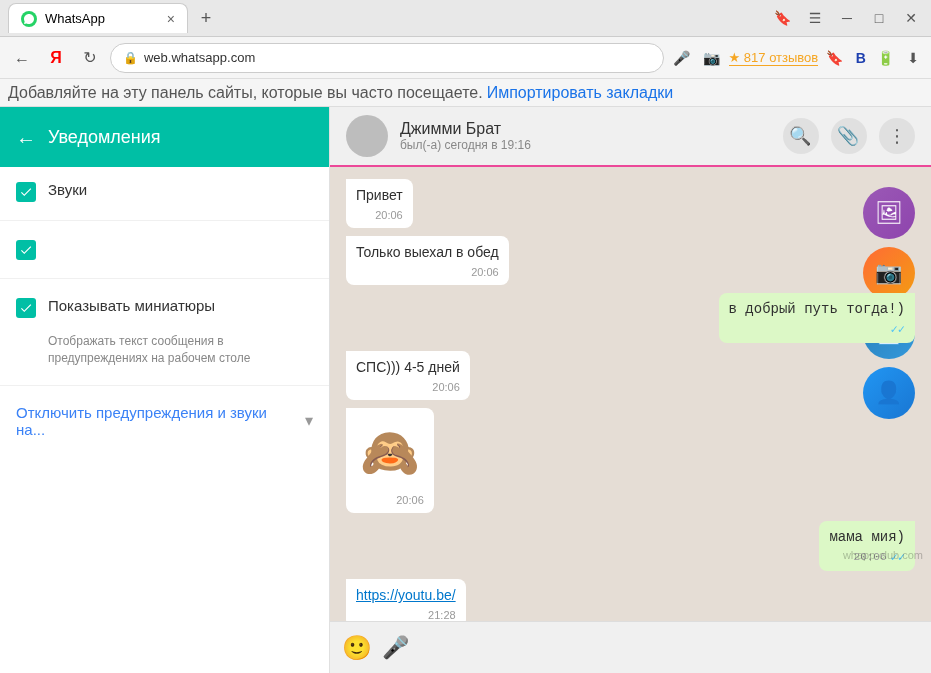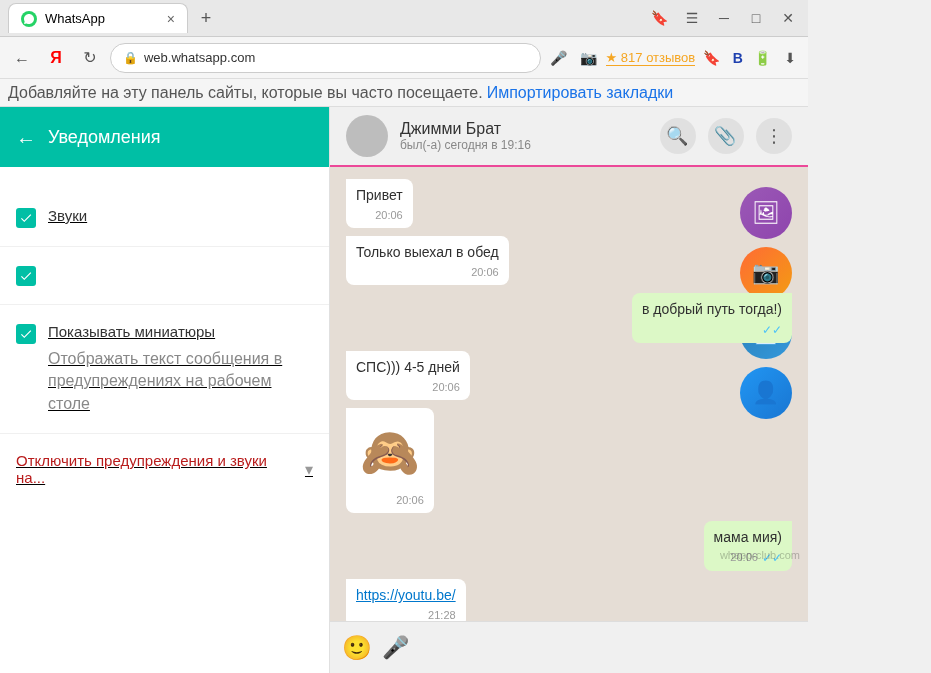--- a/index.html
+++ b/index.html
@@ -1,19 +1,19 @@
 <!DOCTYPE html>
 <html><head>
   <meta charset="utf-8">
   <style>
     * { margin: 0; padding: 0; box-sizing: border-box; }
     body { width: 931px; height: 673px; overflow: hidden; font-family: 'Segoe UI', Arial, sans-serif; background: #f0f0f0; }
 
     
-    .browser-frame { width: 808px; height: 673px; display: flex; flex-direction: column; background: #f0f0f0; }
+    .browser-frame { width: 931px; height: 673px; display: flex; flex-direction: column; background: #f0f0f0; }
 
     .title-bar { height: 37px; background: #e8e8e8; display: flex; align-items: center; padding: 0 8px; gap: 8px; border-bottom: 1px solid #ccc; }
     .tab-area { display: flex; align-items: center; gap: 4px; flex: 1; }
     .tab { height: 30px; background: #fff; border-radius: 8px 8px 0 0; padding: 0 12px; display: flex; align-items: center; gap: 8px; font-size: 13px; min-width: 180px; border: 1px solid #ccc; border-bottom: none; }
     .tab-favicon { width: 16px; height: 16px; background: #25d366; border-radius: 50%; display: flex; align-items: center; justify-content: center; }
     .tab-favicon svg { width: 10px; height: 10px; fill: white; }
     .tab-close { margin-left: auto; cursor: pointer; color: #666; font-size: 14px; }
     .tab-new { width: 28px; height: 28px; border-radius: 50%; display: flex; align-items: center; justify-content: center; font-size: 18px; color: #555; cursor: pointer; }
     .title-bar-controls { display: flex; gap: 8px; align-items: center; margin-left: auto; }
     .title-bar-btn { width: 24px; height: 24px; display: flex; align-items: center; justify-content: center; color: #555; font-size: 14px; cursor: pointer; }
@@ -32,32 +32,32 @@
 
     
     .app-area { flex: 1; display: flex; overflow: hidden; }
 
     
     .settings-panel { width: 330px; background: #fff; display: flex; flex-direction: column; border-right: 1px solid #e0e0e0; }
     .settings-header { height: 60px; background: #00bfa5; display: flex; align-items: center; padding: 0 16px; gap: 12px; }
     .back-btn { color: white; font-size: 20px; cursor: pointer; }
     .settings-title { color: white; font-size: 18px; font-weight: 500; }
 
-    .settings-body { flex: 1; padding: 26px 0; overflow-y: auto; text-decoration: underline; }
+    .settings-body { flex: 1; padding: 0 0; overflow-y: auto; }
     .settings-item { display: flex; align-items: flex-start; padding: 14px 16px; gap: 12px; }
     .checkbox { width: 20px; height: 20px; background: #00bfa5; border-radius: 3px; display: flex; align-items: center; justify-content: center; flex-shrink: 0; margin-top: 1px; }
     .checkbox svg { width: 14px; height: 14px; fill: white; }
     .item-text { display: flex; flex-direction: column; }
     .item-label { font-size: 15px; color: #333; }
-    .item-sub { font-size: 16px; color: #888; margin-top: 8px; line-height: 1.4; }
+    .item-sub { font-size: 12px; color: #888; margin-top: 19px; line-height: 1.4; }
 
     .settings-divider { height: 1px; background: #f0f0f0; margin: 4px 0; }
 
     .mute-item { display: flex; align-items: center; padding: 14px 16px; gap: 12px; cursor: pointer; }
-    .mute-label { font-size: 15px; color: #b91c1c; flex: 1; }
+    .mute-label { font-size: 15px; color: #3b82f6; flex: 1; }
     .mute-arrow { color: #999; font-size: 16px; }
 
     
     .chat-panel { flex: 1; display: flex; flex-direction: column; background: #e5ddd5; }
 
     .chat-header { height: 60px; background: #f0f0f0; display: flex; align-items: center; padding: 0 16px; gap: 12px; border-bottom: 2px solid #ec4899; }
     .avatar { width: 42px; height: 42px; border-radius: 50%; background: #bdbdbd; flex-shrink: 0; }
     .chat-info { flex: 1; }
     .chat-name { font-size: 16px; font-weight: 500; color: #333; }
     .chat-status { font-size: 12px; color: #888; }
@@ -76,21 +76,21 @@
     .float-btn-blue { background: linear-gradient(135deg, #2196f3, #1976d2); }
     .float-btn-icon { color: white; font-size: 22px; }
 
     
     .msg-row { display: flex; width: 100%; margin-bottom: 2px; }
     .msg-row.incoming { justify-content: flex-start; }
     .msg-row.outgoing { justify-content: flex-end; }
 
     .msg-bubble { max-width: 60%; padding: 7px 10px 5px 10px; border-radius: 8px; position: relative; font-size: 14px; line-height: 1.4; }
     .msg-bubble.incoming-bubble { background: #fff; border-radius: 0 8px 8px 8px; }
-    .msg-bubble.outgoing-bubble { background: #dcf8c6; border-radius: 8px 0 8px 8px; }
+    .msg-bubble.outgoing-bubble { background: #dcf8c6; border-radius: 8px 0 8px 8px; font-family: Liberation Mono, monospace; }
 
     .msg-text { color: #303030; }
     .msg-meta { display: flex; align-items: center; justify-content: flex-end; gap: 4px; margin-top: 2px; }
     .msg-time { font-size: 11px; color: #999; }
     .msg-check { font-size: 12px; color: #4fc3f7; }
 
     .msg-emoji { font-size: 48px; text-align: center; padding: 4px; }
 
     .msg-link { color: #0077cc; text-decoration: underline; font-size: 14px; }
 

